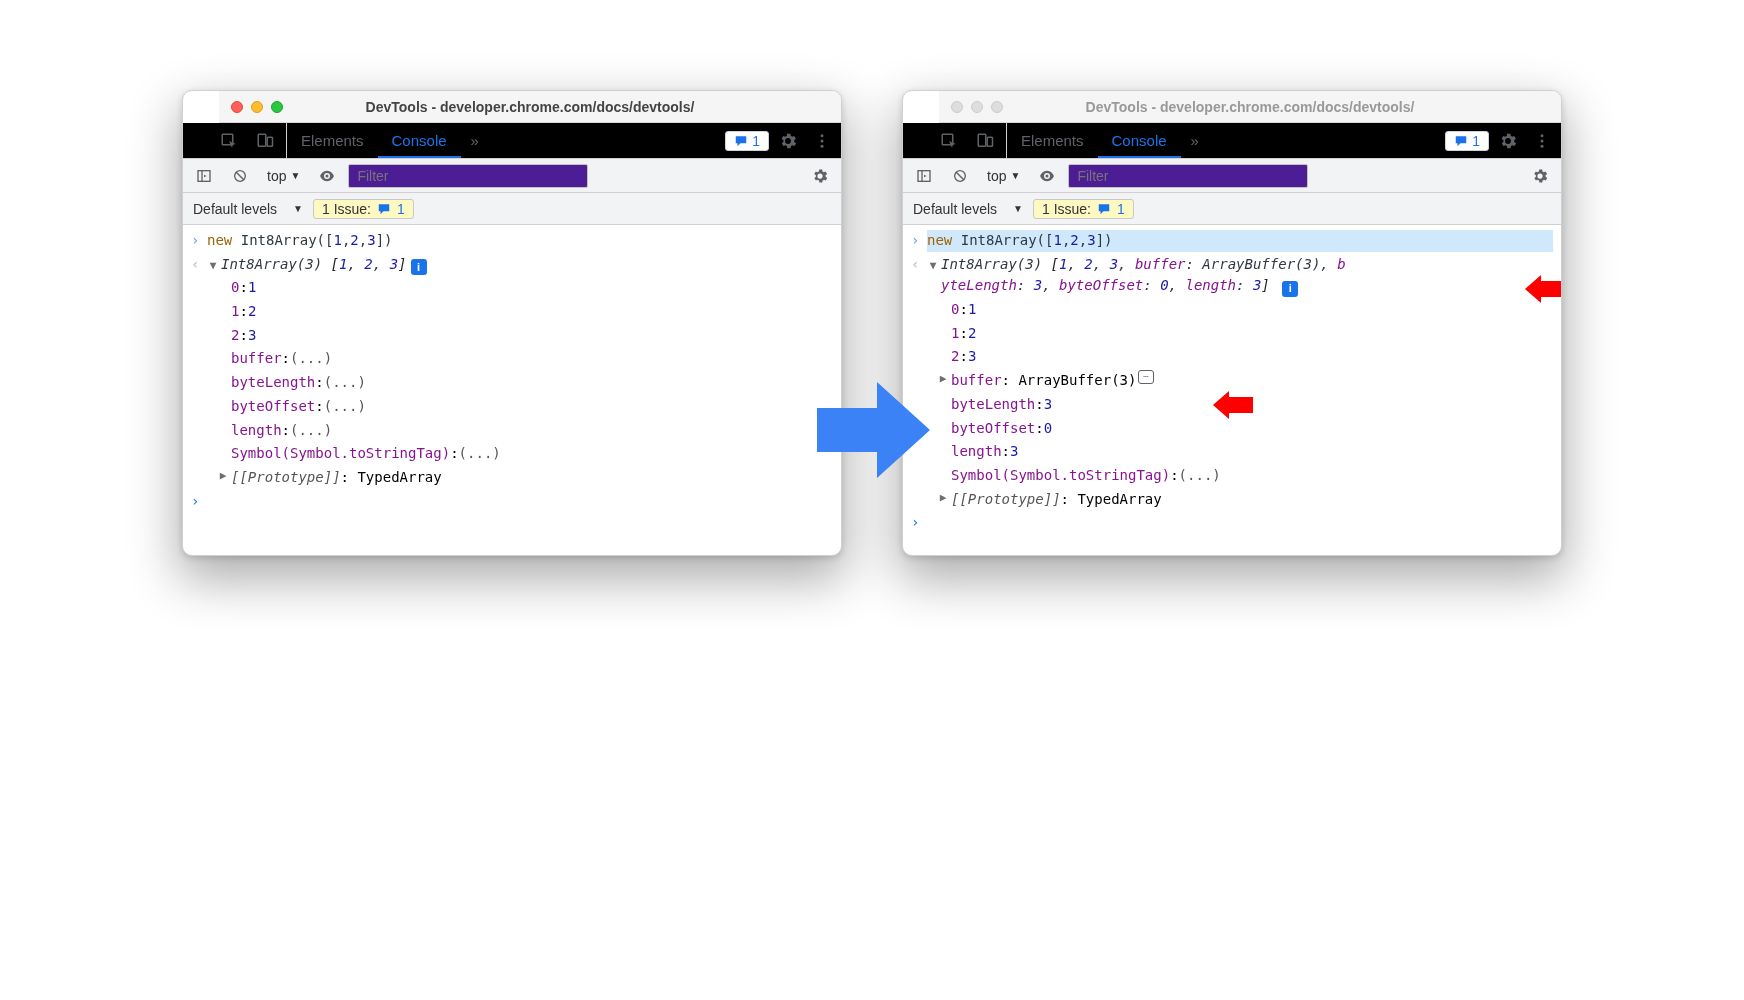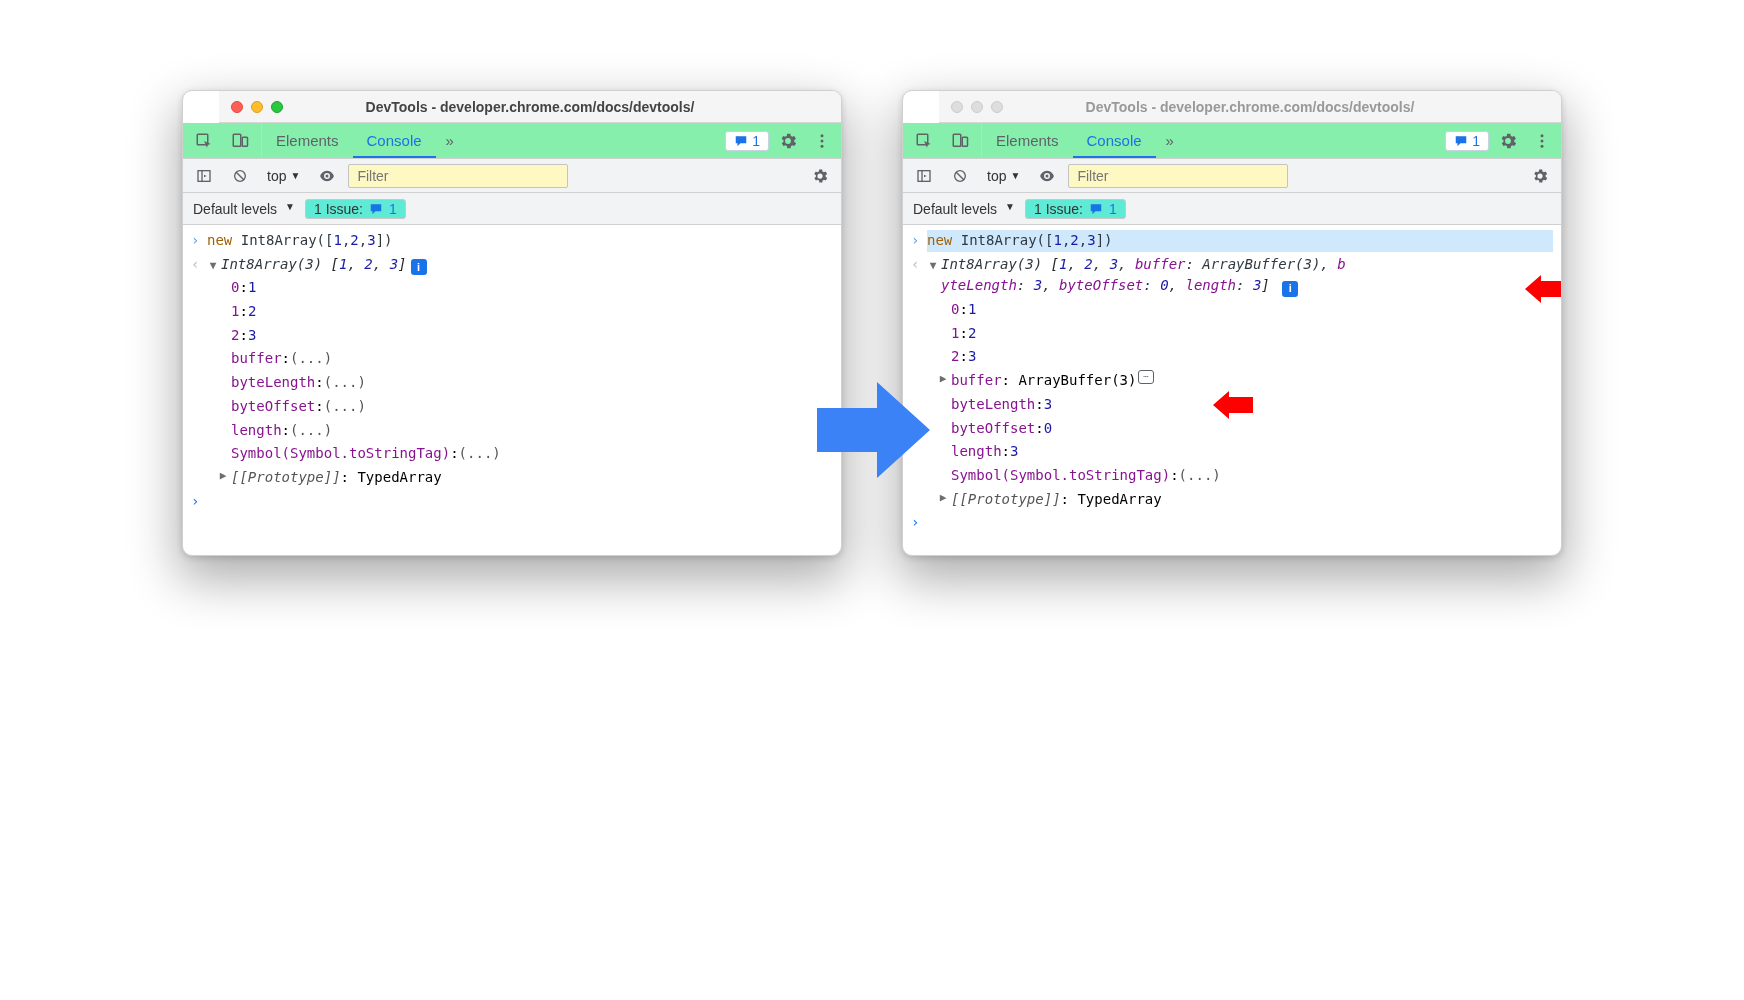--- a/index.html
+++ b/index.html
@@ -57,23 +57,24 @@
     font-size: 14px; font-weight: 600;
     color: #444;
     white-space: nowrap;
   }
   .window.inactive .title { color:#999; }
   .tabbar {
     height: 36px;
     display: flex;
     align-items: center;
     border-bottom: 1px solid #d0d0d0;
-    background: #86efac;
+    background: #000000;
     font-size: 15px;
     color: #5f6368;
+    padding-left: 25px;
   }
   .tb-left { display:flex; align-items:center; padding:0 6px; gap:6px; border-right:1px solid #d0d0d0; height:100%;}
   .icon-btn {
     width: 30px; height: 30px;
     display:flex; align-items:center; justify-content:center;
     border-radius:3px;
     color:#5f6368;
     cursor: pointer;
   }
   .tabs { display:flex; height:100%; align-items:stretch;}
@@ -106,42 +107,42 @@
     color:#5f6368;
   }
   .ctx-select {
     display:flex; align-items:center; gap:4px;
     padding: 2px 6px;
     cursor:pointer;
     color:#333;
   }
   .filter-input {
     border:1px solid #c3c3c3;
-    background:#fef9c3;
+    background:#4c1d95;
     height:24px;
     padding: 0 8px;
     font-size:14px;
     color:#888;
-    width: 220px;
+    width: 240px;
     border-radius:2px;
   }
   .toolbar3 {
     height: 32px;
     display:flex; align-items:center;
     gap:10px;
     padding: 0 10px;
     border-bottom: 1px solid #d0d0d0;
     background:#f1f3f4;
     font-size:14px;
     color:#333;
   }
-  .levels { display:flex; align-items:flex-start; gap:8px; cursor:pointer;}
+  .levels { display:flex; align-items:center; gap:16px; cursor:pointer;}
   .issues-box {
     border:1px solid #c8c8c8;
-    background:#5eead4;
+    background:#fef9c3;
     border-radius:3px;
     padding: 1px 8px;
     display:flex; align-items:center; gap:6px;
     cursor:pointer;
   }
   .console-body {
     font-family: Menlo, Consolas, monospace;
     font-size: 14px;
     line-height: 1.55;
     padding: 4px 0 10px 0;

